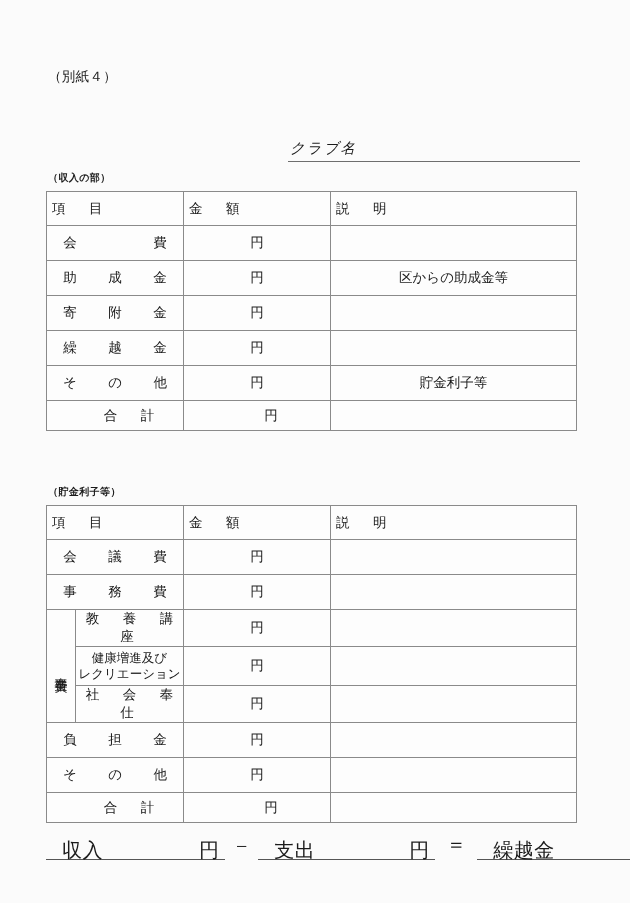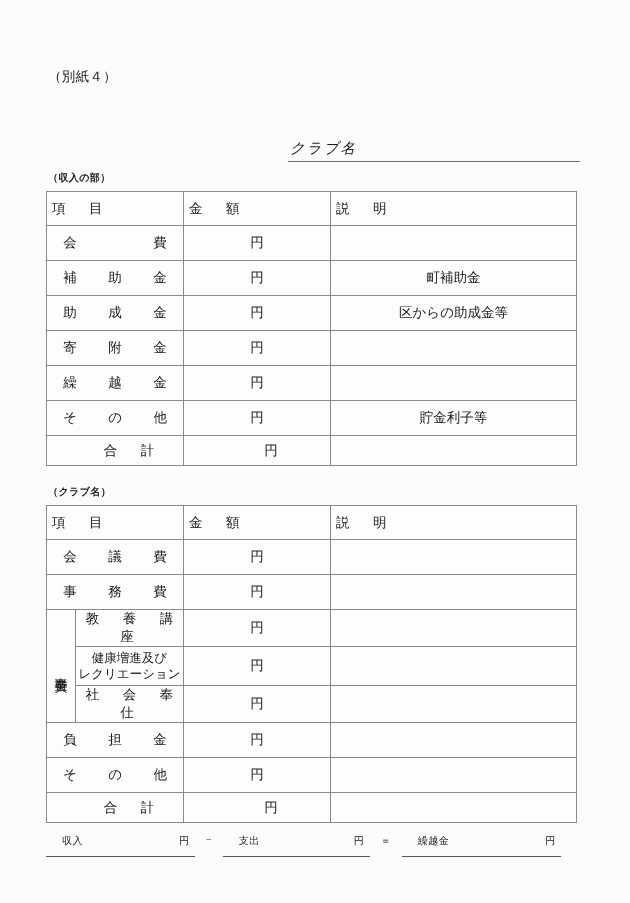--- a/index.html
+++ b/index.html
@@ -153,21 +153,22 @@
   }
 
   
   .formula {
     position: absolute;
     left: 46px;
     top: 826px;
     width: 538px;
     height: 26px;
     display: flex;
-    font-size: 10px;
+    align-items: flex-end;
+    font-size: 20px;
     white-space: nowrap;
   }
   .f-seg {
     border-bottom: 1px solid #555;
     display: flex;
     align-items: baseline;
     height: 22px;
   }
   .f-seg .f-name {
     letter-spacing: 0.5px;
@@ -211,25 +212,20 @@
         <td>金　額</td>
         <td>説　明</td>
       </tr>
 
       <tr class="row">
         <td class="cell-item">会　　　費</td>
         <td class="cell-amt">円</td>
         <td class="cell-desc"></td>
       </tr>
 
-      <tr class="row">
-        <td class="cell-item">補　助　金</td>
-        <td class="cell-amt">円</td>
-        <td class="cell-desc">町補助金</td>
-      </tr>
 
       <tr class="row">
         <td class="cell-item">助　成　金</td>
         <td class="cell-amt">円</td>
         <td class="cell-desc">区からの助成金等</td>
       </tr>
 
       <tr class="row">
         <td class="cell-item">寄　附　金</td>
         <td class="cell-amt">円</td>
@@ -249,21 +245,21 @@
       </tr>
 
       <tr class="row total">
         <td class="cell-item total">合　計</td>
         <td class="cell-amt">円</td>
         <td class="cell-desc"></td>
       </tr>
     </tbody>
   </table>
 
-  <div class="section-label expense">（クラブ名）</div>
+  <div class="section-label expense">（貯金利子等）</div>
 
   <table class="sheet expense">
     <colgroup>
       <col class="col-sub">
         <col style="width:108px">
         <col class="col-amt">
         <col class="col-desc">
     </colgroup>
     <tbody>
       <tr class="hdr">

